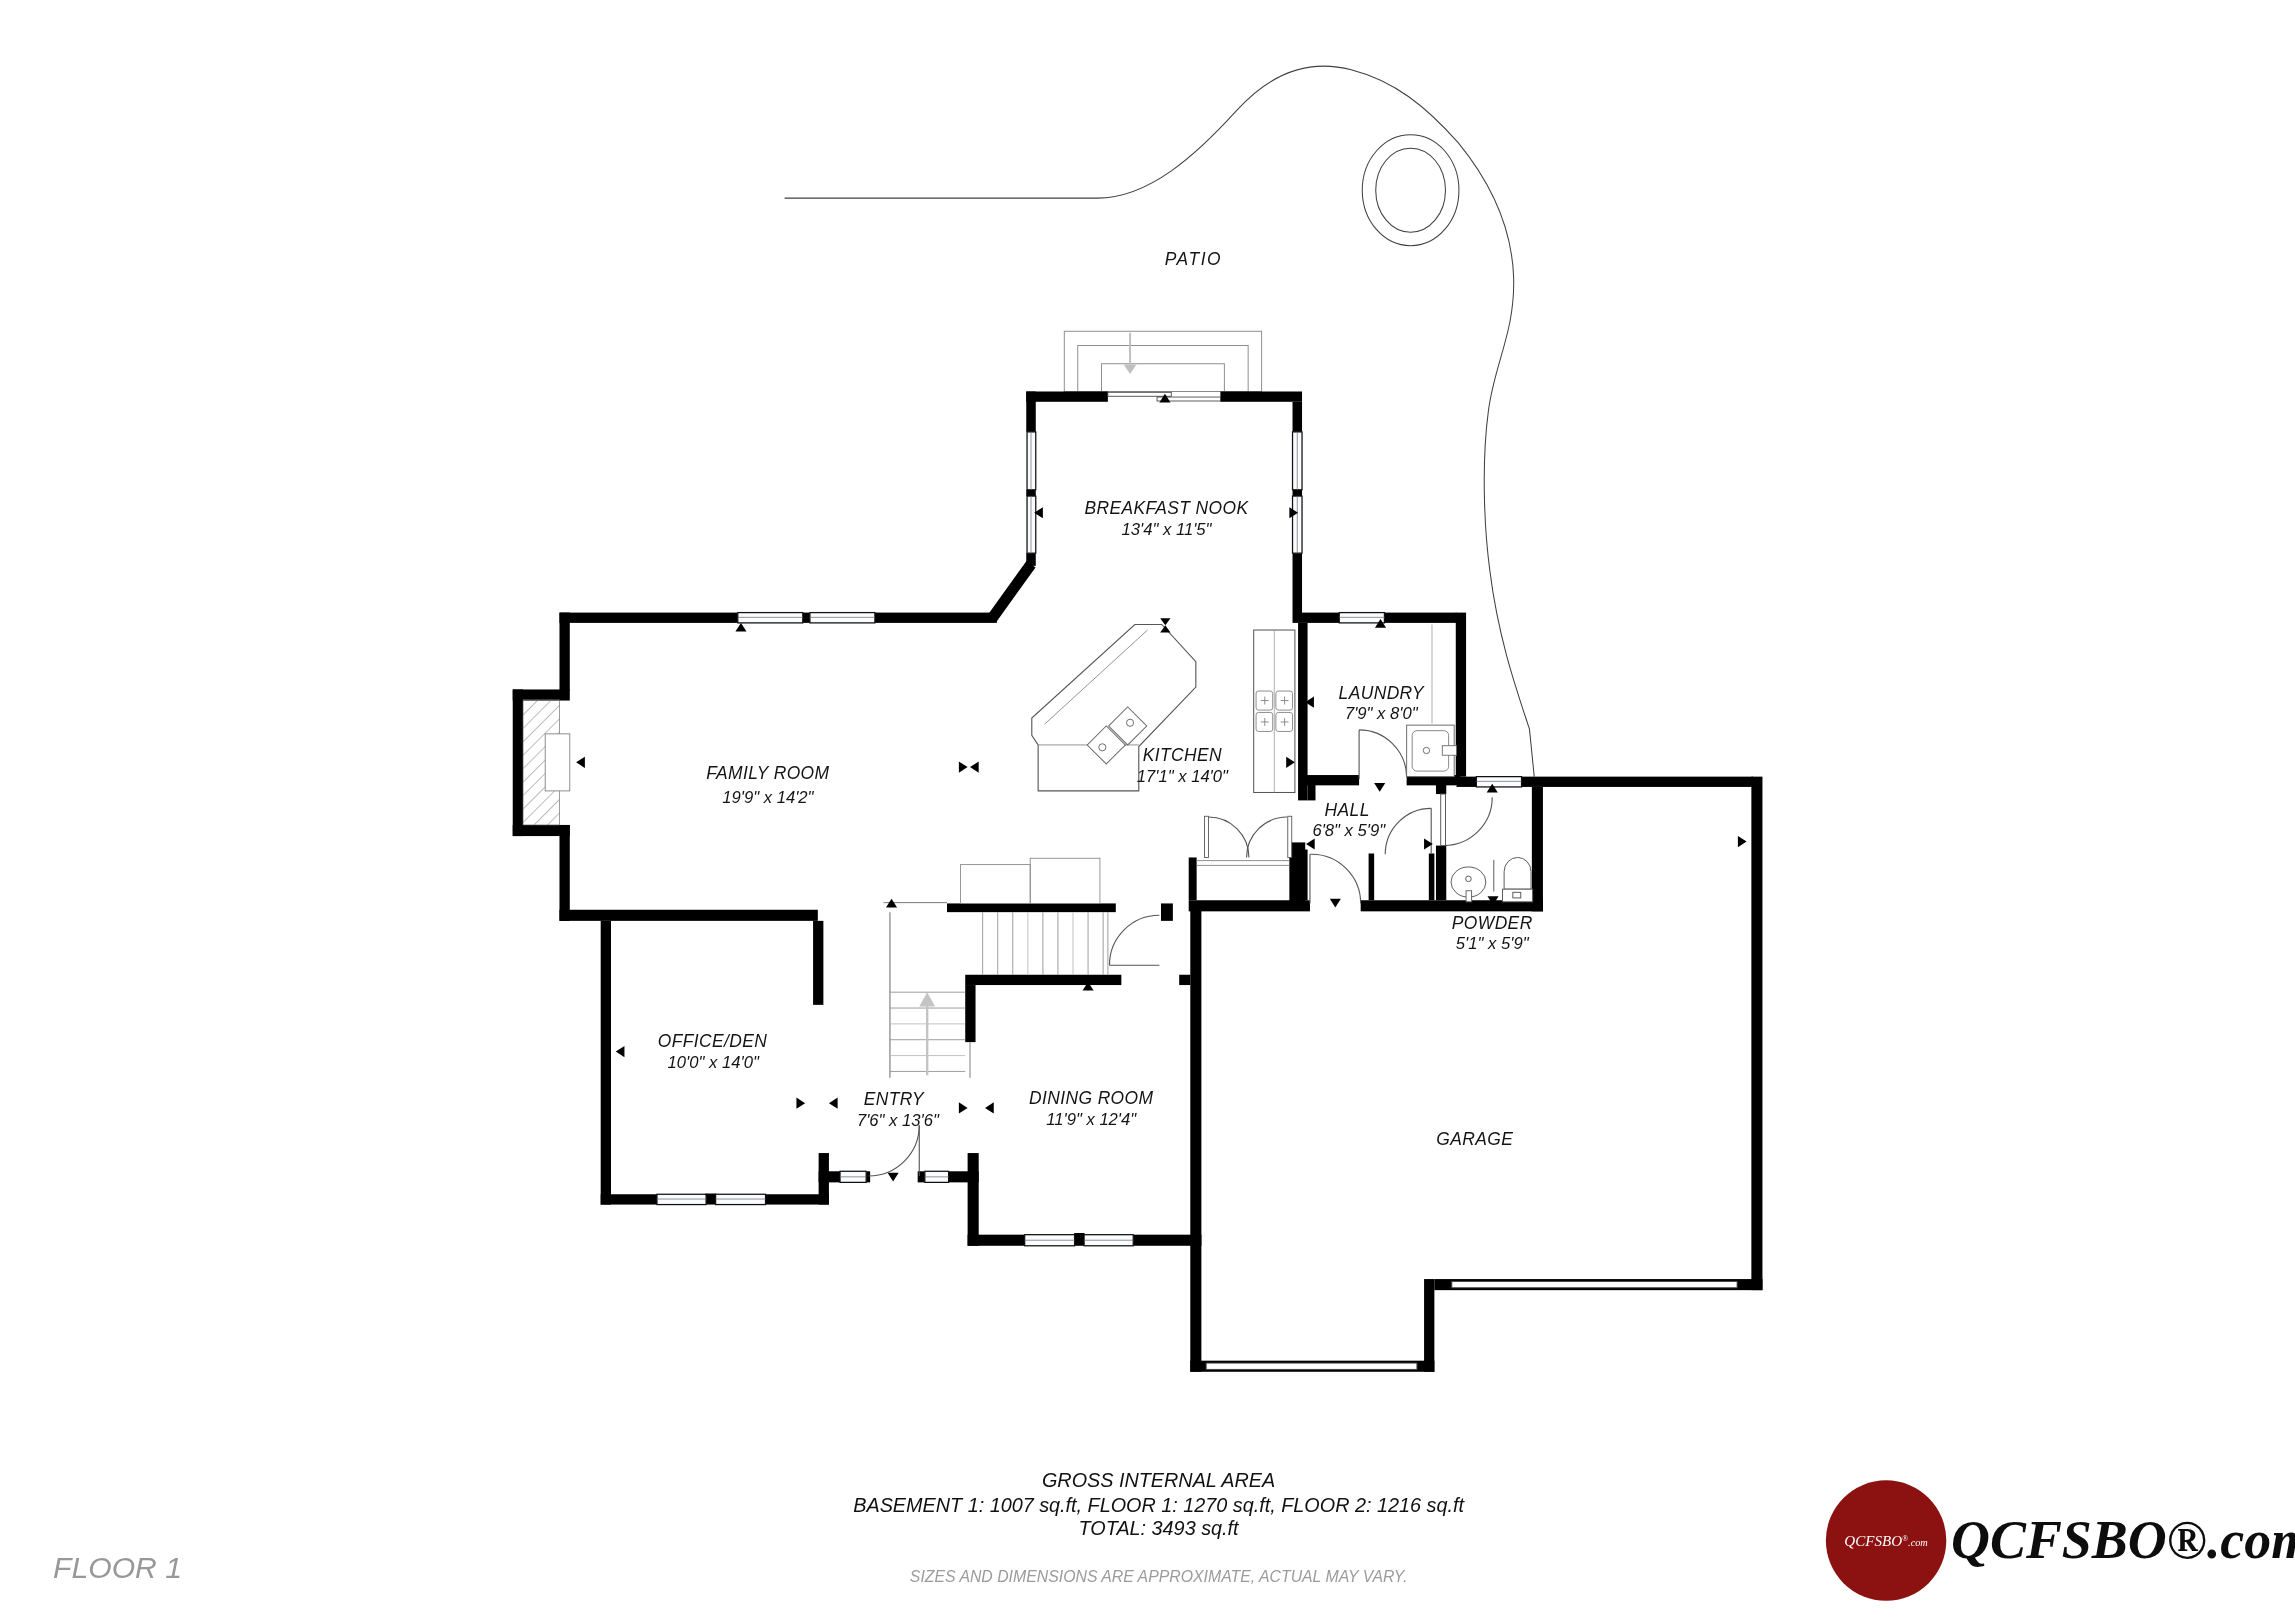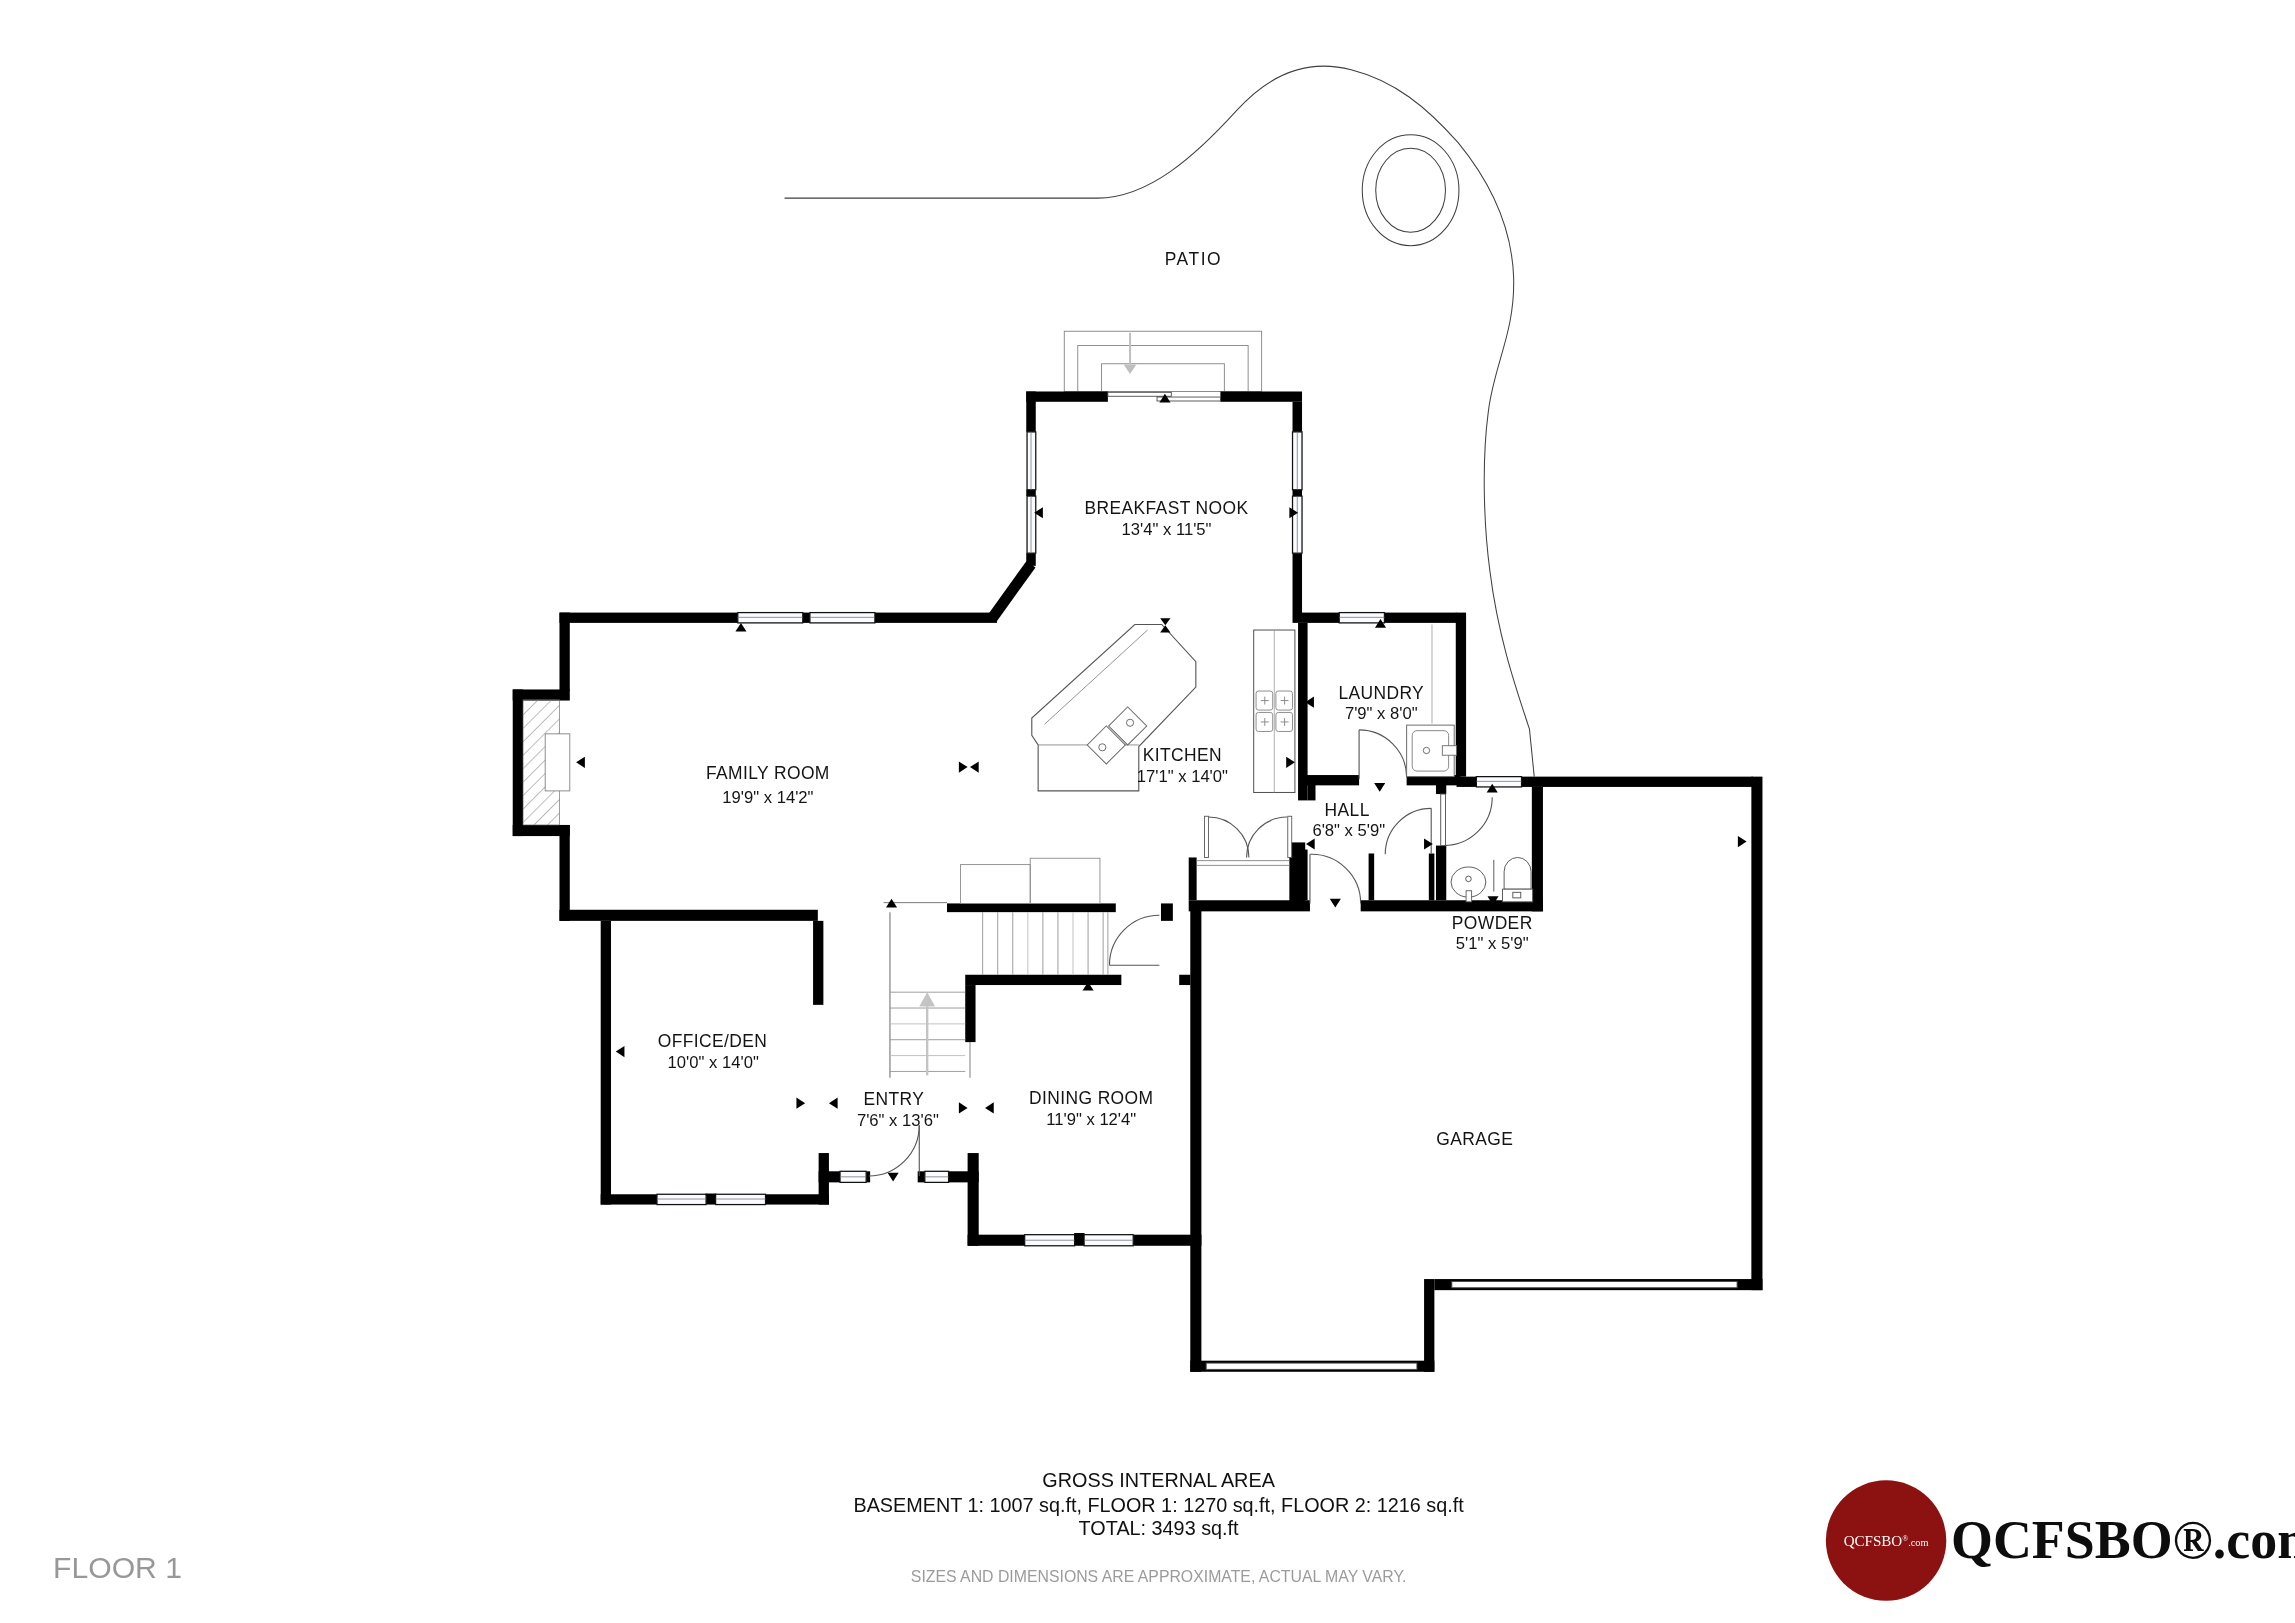--- a/index.html
+++ b/index.html
@@ -1,16 +1,16 @@
 <!DOCTYPE html>
 <html style="font-size:12.7px"><head>
 <meta charset="utf-8">
 <style>
   html,body{margin:0;padding:0;background:#ffffff;}
-  .page{position:relative;width:2295px;height:1623px;background:#fff;overflow:hidden;}
+  .page{position:relative;width:2295px;height:1623px;background:#fff;overflow:hidden;font-style:italic;}
   svg{position:absolute;left:0;top:0;}
   text{font-family:"Liberation Sans",sans-serif;fill:#141414;}
   .room-name{font-size:22px;letter-spacing:0.5px;text-anchor:middle;}
   .room-dims{font-size:21px;text-anchor:middle;}
   .footer-line{font-size:25px;text-anchor:middle;fill:#111;}
   .disclaimer{font-size:20px;text-anchor:middle;fill:#9b9b9b;}
   .floor-label{font-size:38px;fill:#98989a;}
   .brand{font-family:"Liberation Serif",serif;font-weight:bold;font-size:68px;fill:#0d0d0d;}
   .logo-circle-text{font-family:"Liberation Serif",serif;fill:#ffffff;text-anchor:middle;}
   .wall{fill:#000;}

